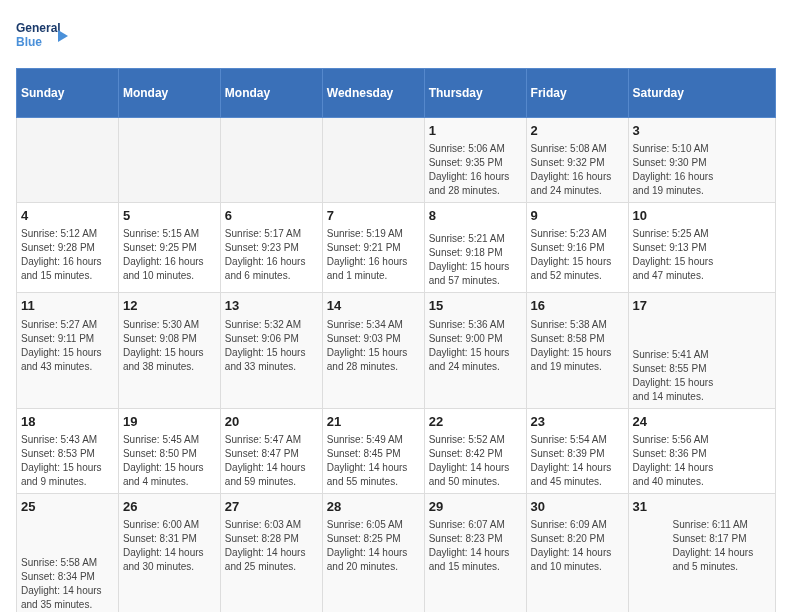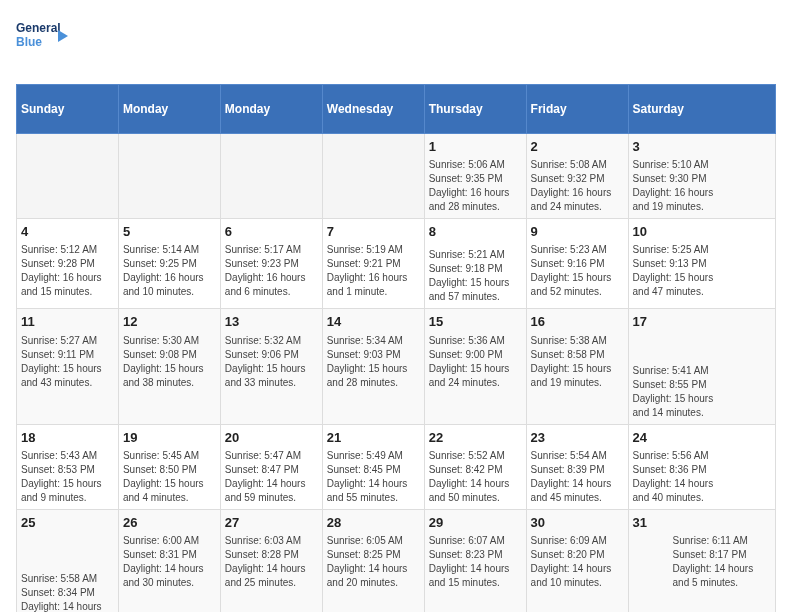--- a/index.html
+++ b/index.html
@@ -7,21 +7,21 @@
       font-family: Arial, sans-serif;
       background: #fff;
       width: 792px;
       min-height: 612px;
       padding: 16px;
     }
     .header {
       display: flex;
       justify-content: space-between;
       align-items: flex-start;
-      margin-bottom: 28px;
+      margin-bottom: 12px;
     }
     .logo {
       display: flex;
       align-items: center;
       gap: 4px;
     }
     .title-block { text-align: right; }
     .month-year {
       font-size: 36px;
       font-weight: 300;
@@ -134,21 +134,21 @@
       <tr>
         <td>
           <span class="day-num">4</span>
           <div class="day-info" style="white-space: pre-line;">Sunrise: 5:12 AM
 Sunset: 9:28 PM
 Daylight: 16 hours
 and 15 minutes.</div>
         </td>
         <td>
           <span class="day-num">5</span>
-          <div class="day-info" style="white-space: pre-line;">Sunrise: 5:14 AM
+          <div class="day-info" style="white-space: pre-line;">Sunrise: 5:15 AM
 Sunset: 9:25 PM
 Daylight: 16 hours
 and 10 minutes.</div>
         </td>
         <td>
           <span class="day-num">6</span>
           <div class="day-info" style="white-space: pre-line;">Sunrise: 5:17 AM
 Sunset: 9:23 PM
 Daylight: 16 hours
 and 6 minutes.</div>

